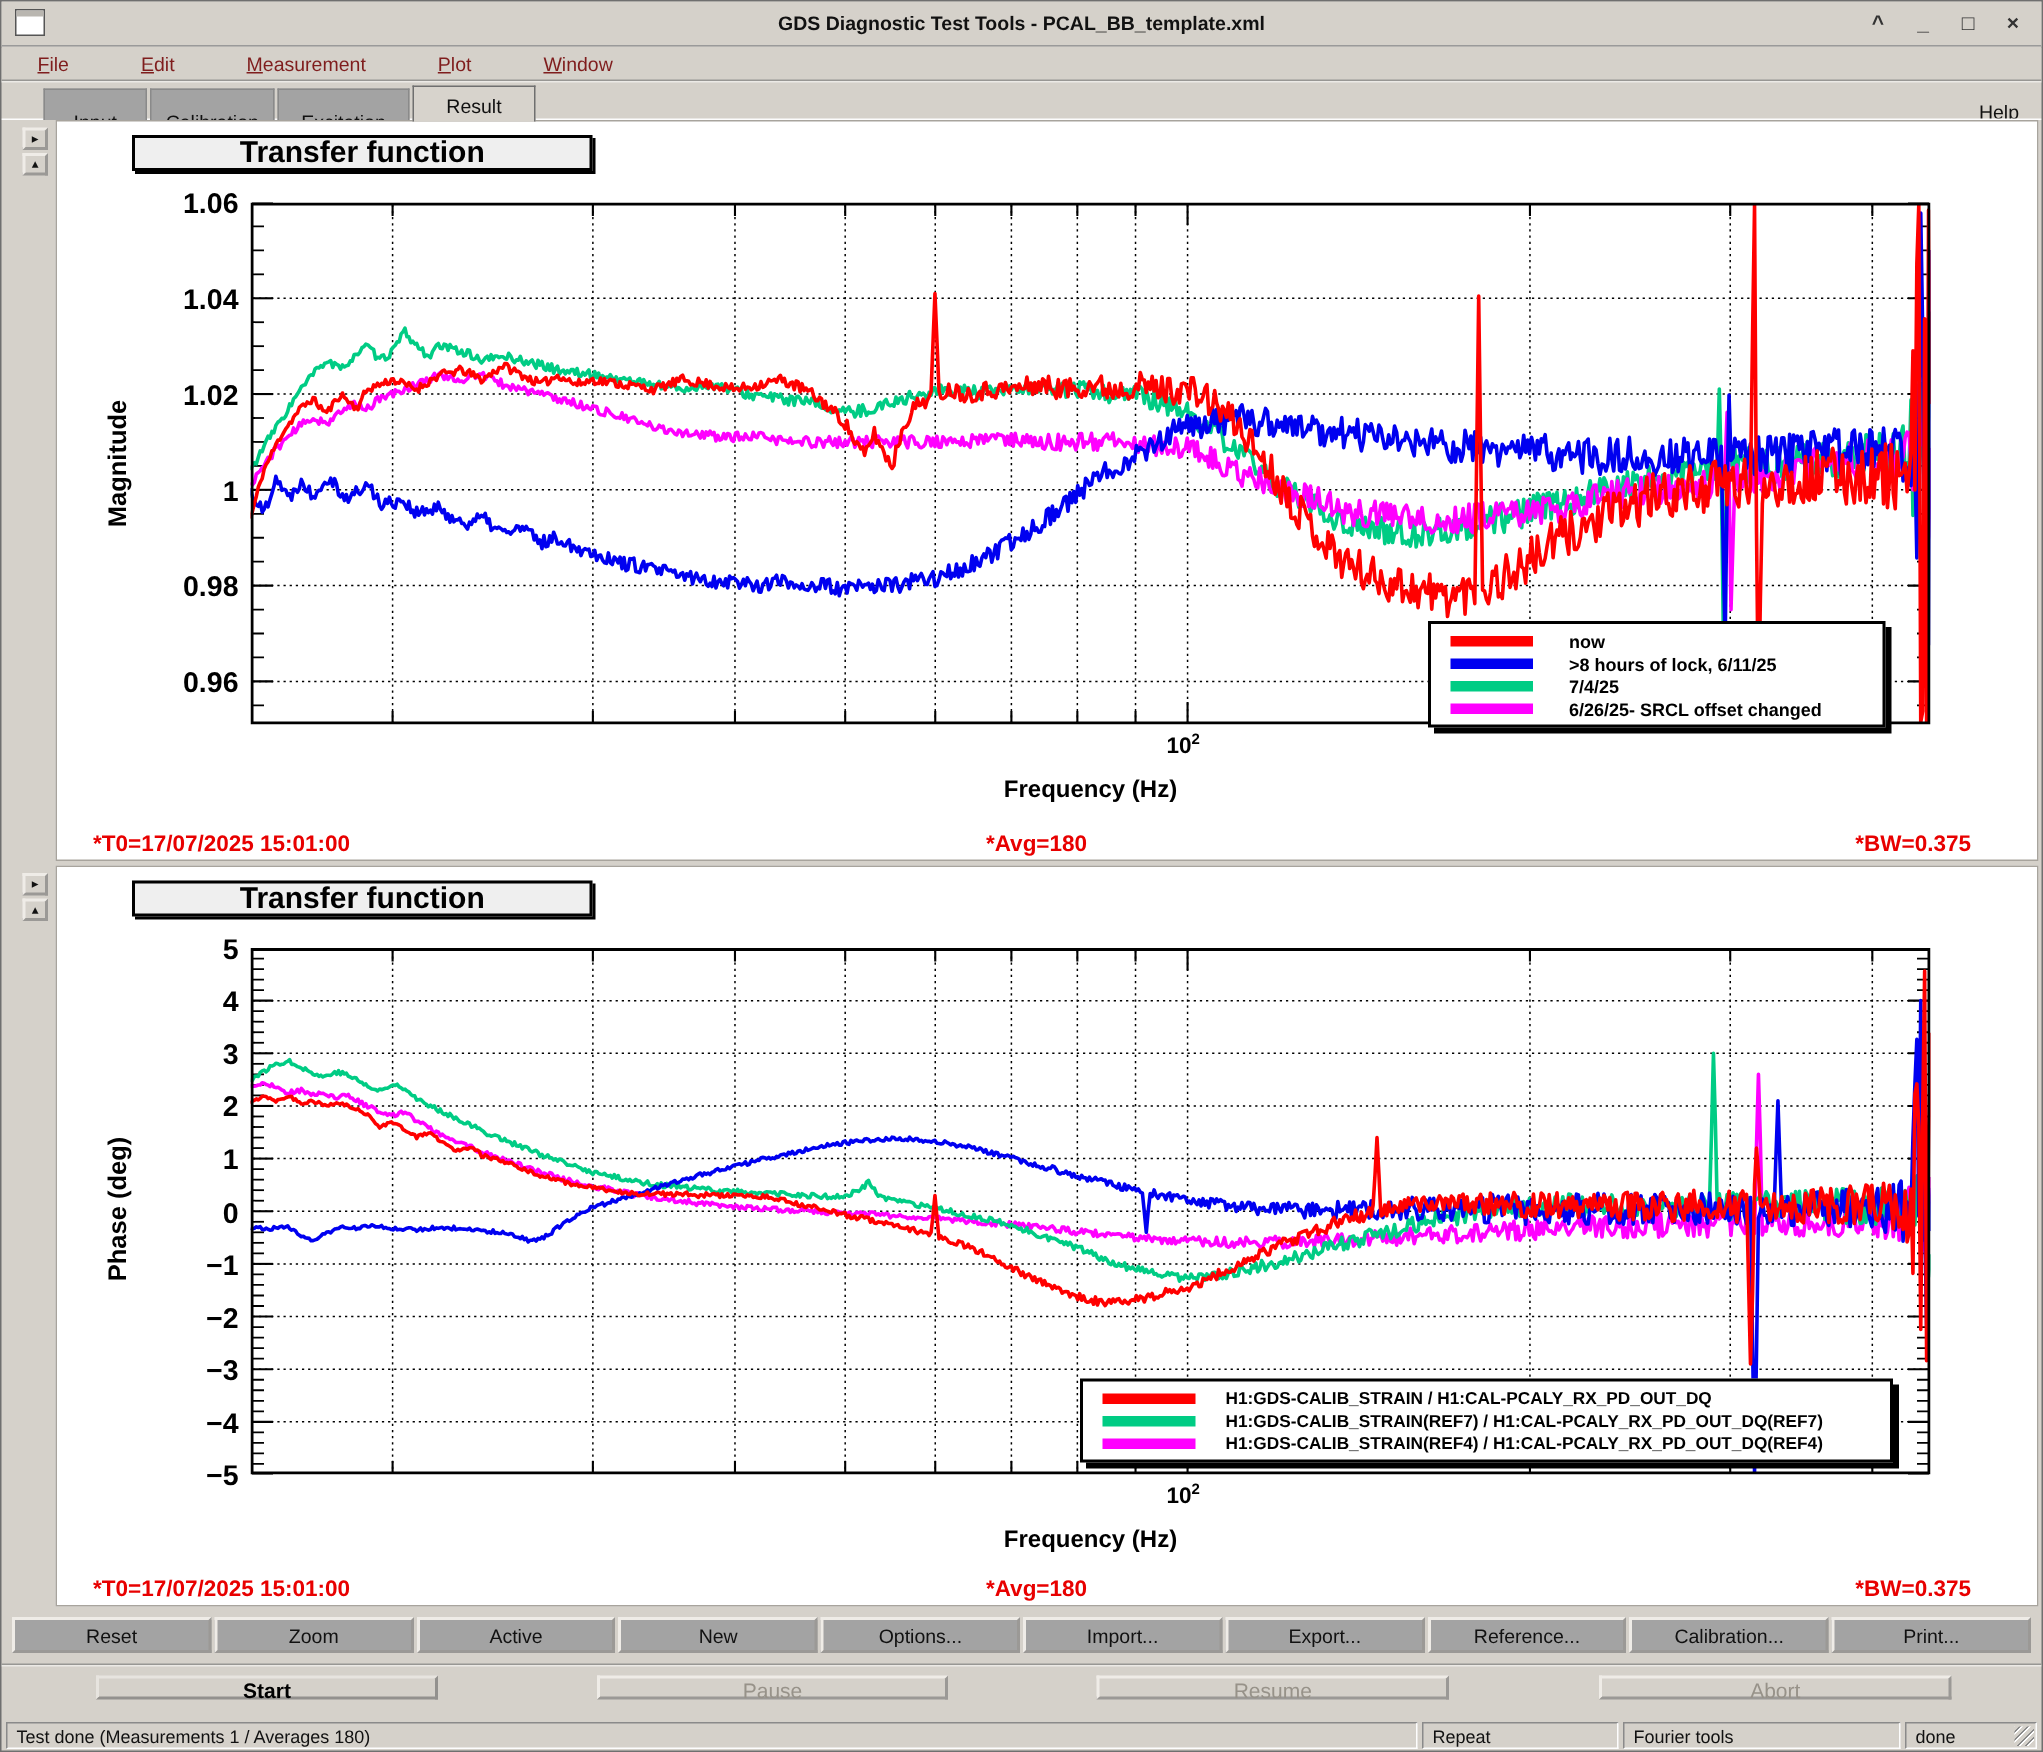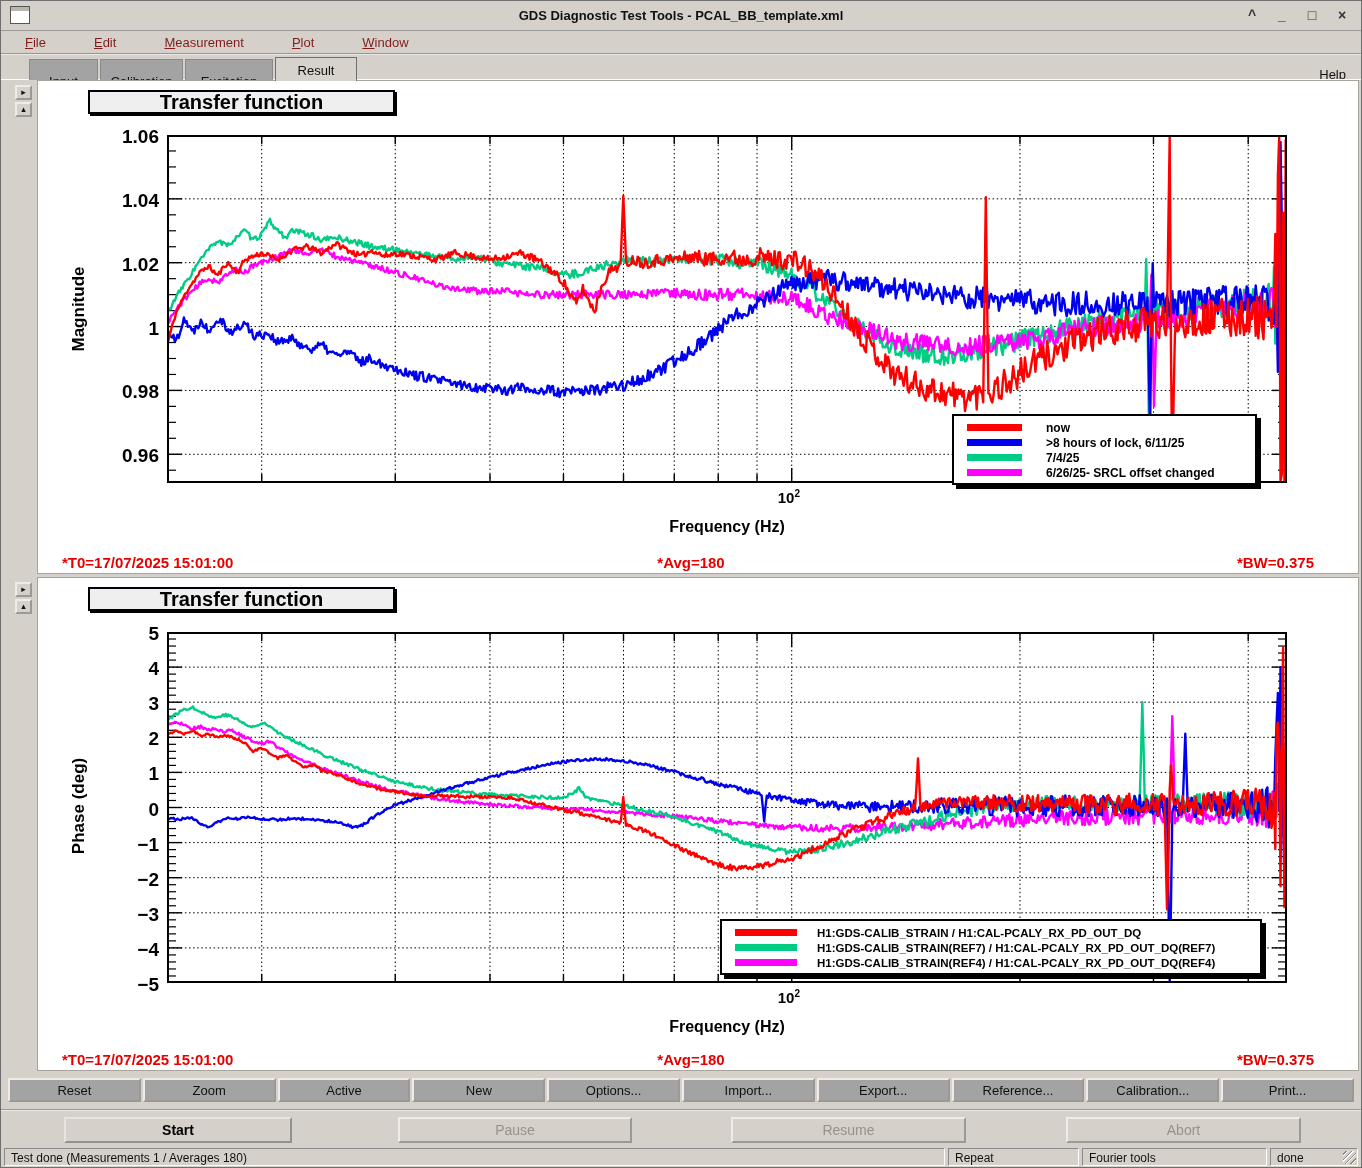--- a/index.html
+++ b/index.html
@@ -51,21 +51,21 @@
   .lswatch{height:7px;margin-left:13px;flex:0 0 auto;}
   #panel0 .lswatch{width:55px;} #panel1 .lswatch{width:62px;}
   .llabel{margin-left:24px;font-weight:bold;color:#000;white-space:nowrap;}
   #panel0 .llabel{font-size:12px;} #panel1 .llabel{font-size:11.5px;margin-left:20px;}
   
   .toolbar{position:absolute;left:0;top:1074px;width:100%;height:30px;display:flex;gap:2px;padding:3px 7px;}
   .tb-btn{flex:1 1 0;height:24px;background:#a3a3a3;border:2px outset #efece7;font-size:13px;color:#111;
           font-family:inherit;padding:0;}
   
   .runrow{position:absolute;left:0;top:1108px;width:100%;height:36px;border-top:2px groove #eceae6;}
-  .run-btn{position:absolute;top:6px;height:26px;background:#d5d1ca;border:2px outset #efece7;
+  .run-btn{position:absolute;top:6px;height:16px;background:#d5d1ca;border:2px outset #efece7;
            font-size:14px;font-family:inherit;padding:0;}
   .run-btn.enabled{color:#000;font-weight:bold;border-color:#e7e4df;}
   .run-btn.disabled{color:#979289;}
   
   .statusbar{position:absolute;left:0;top:1146px;width:100%;height:20px;display:flex;gap:3px;padding:1px 3px;}
   .seg{border:1px solid;border-color:#8a8a8a #fdfdfd #fdfdfd #8a8a8a;background:#d5d1ca;
        font-size:12px;color:#111;padding:2px 6px;white-space:nowrap;overflow:hidden;}
   .seg.main{flex:1 1 auto;}
   .seg.repeat{width:131px;} .seg.tools{width:185px;} .seg.done{width:88px;position:relative;}
   .grip{position:absolute;right:1px;bottom:1px;width:13px;height:13px;

